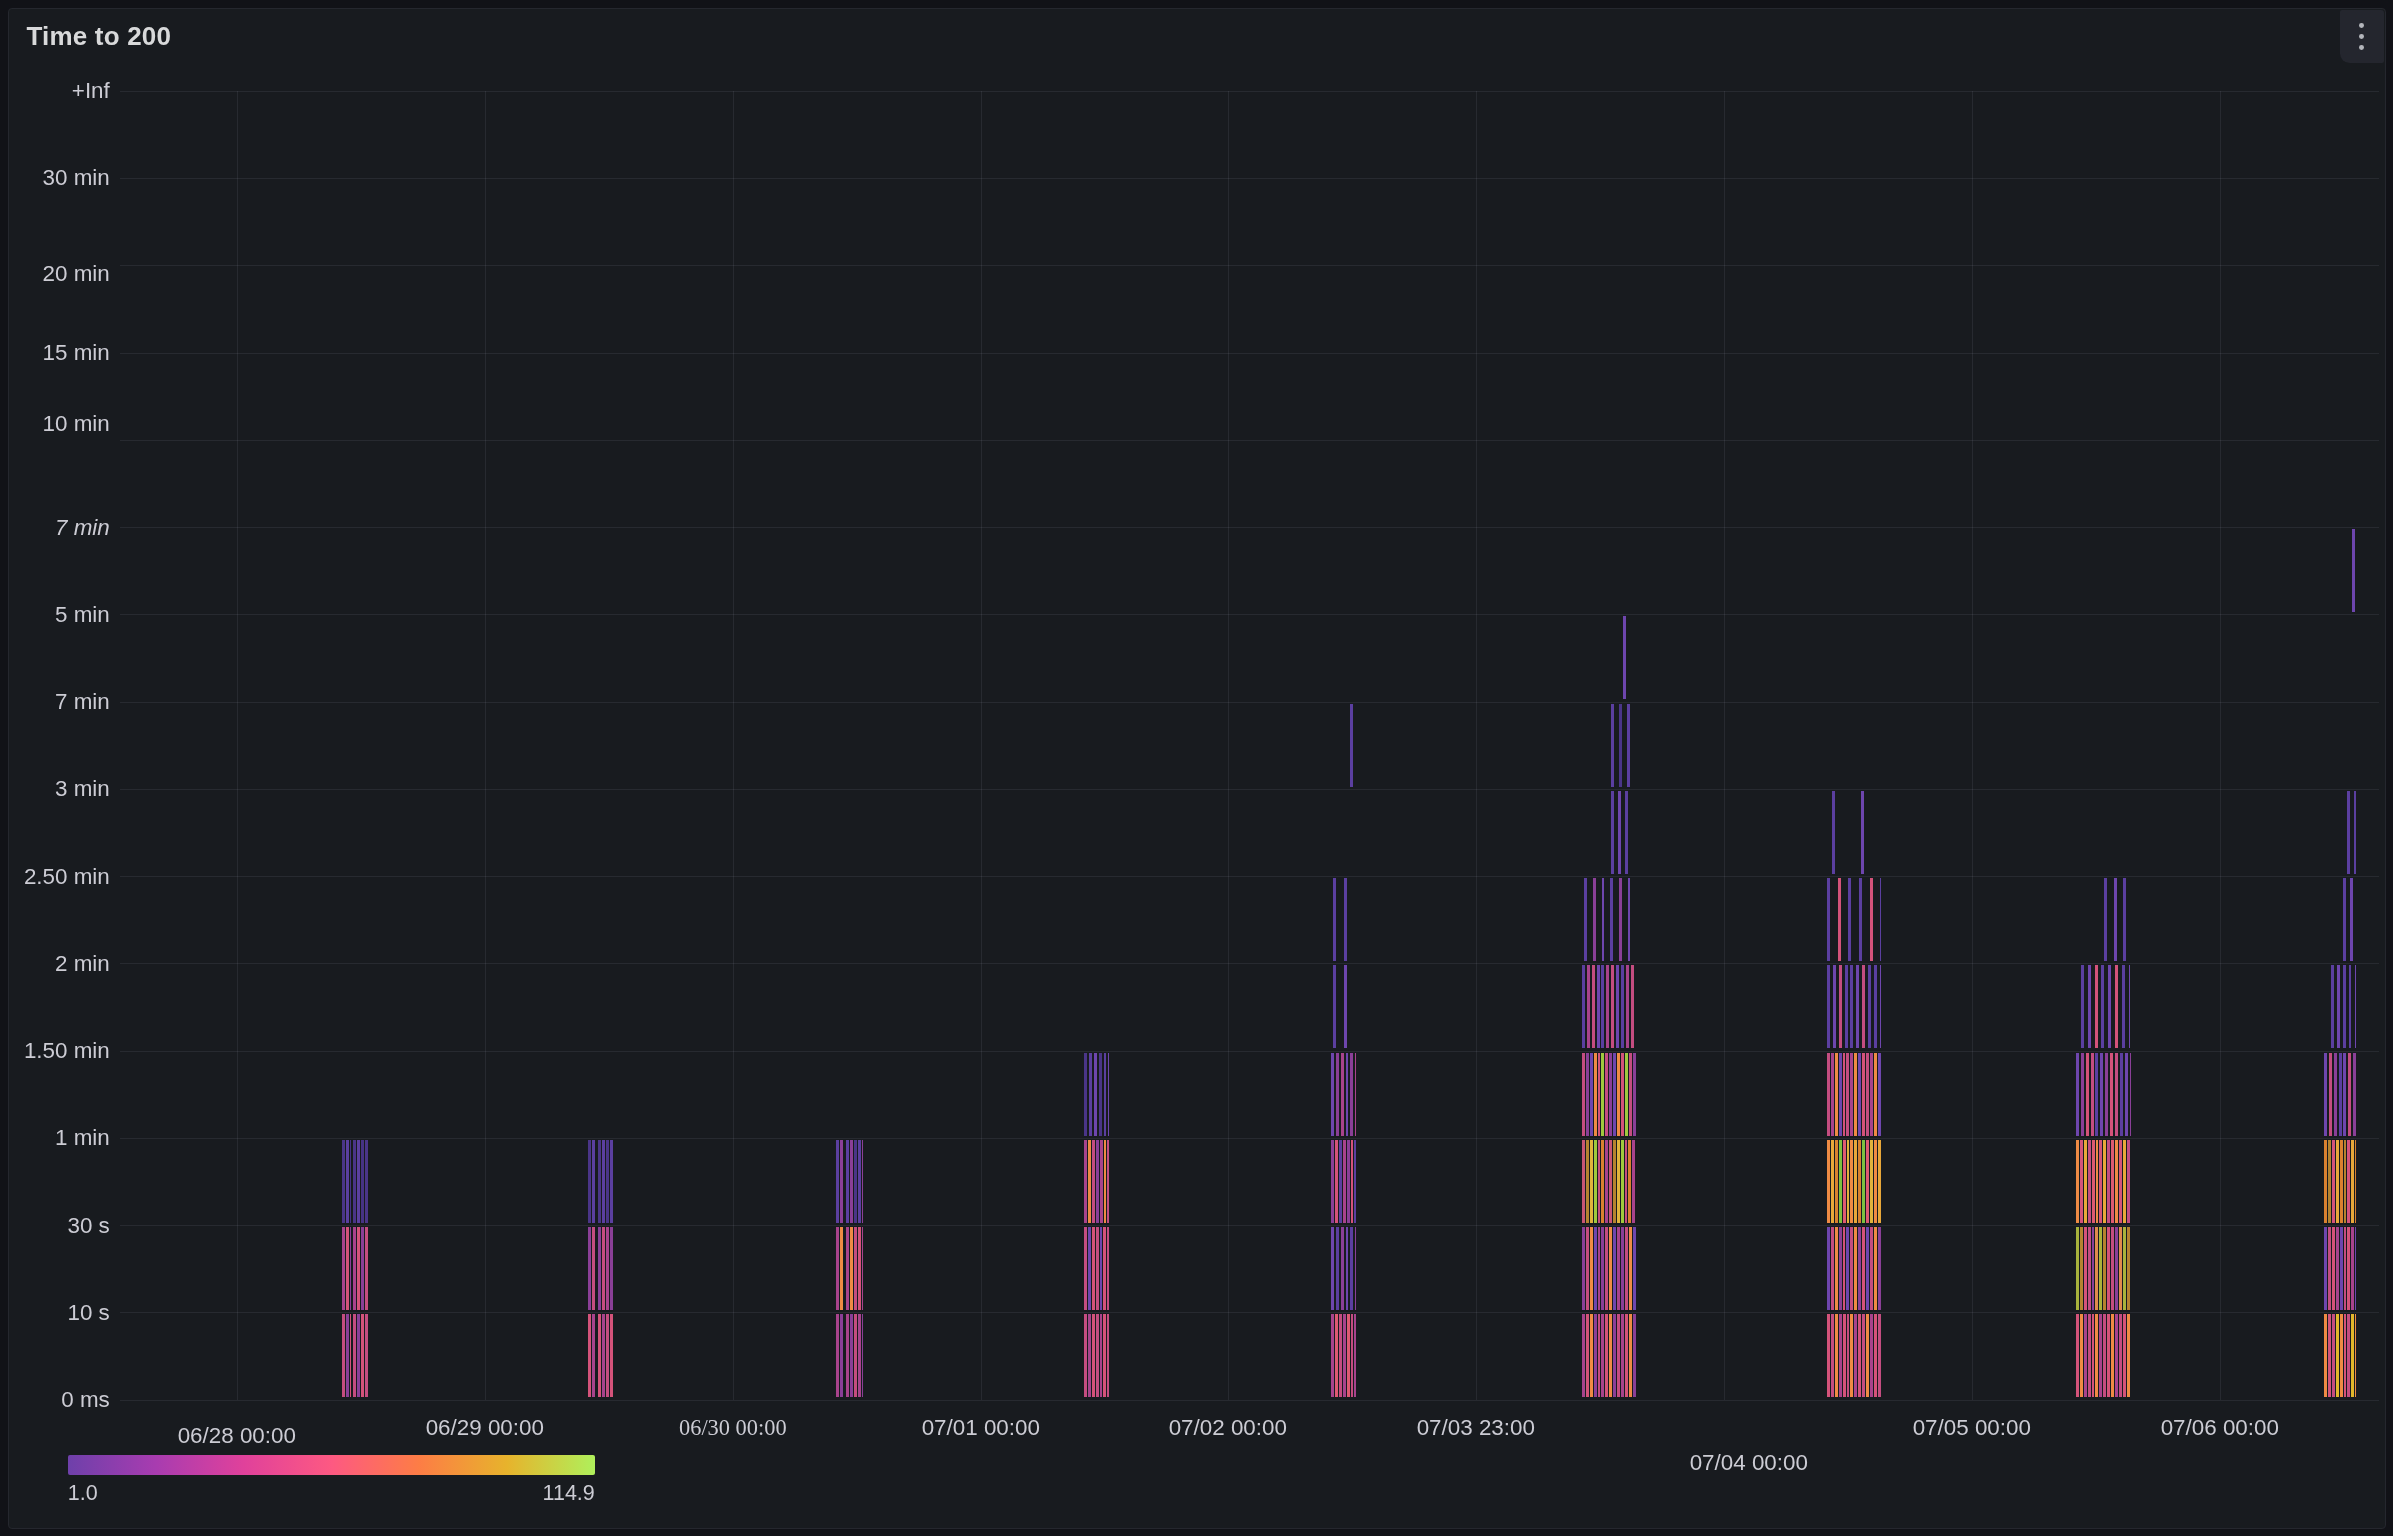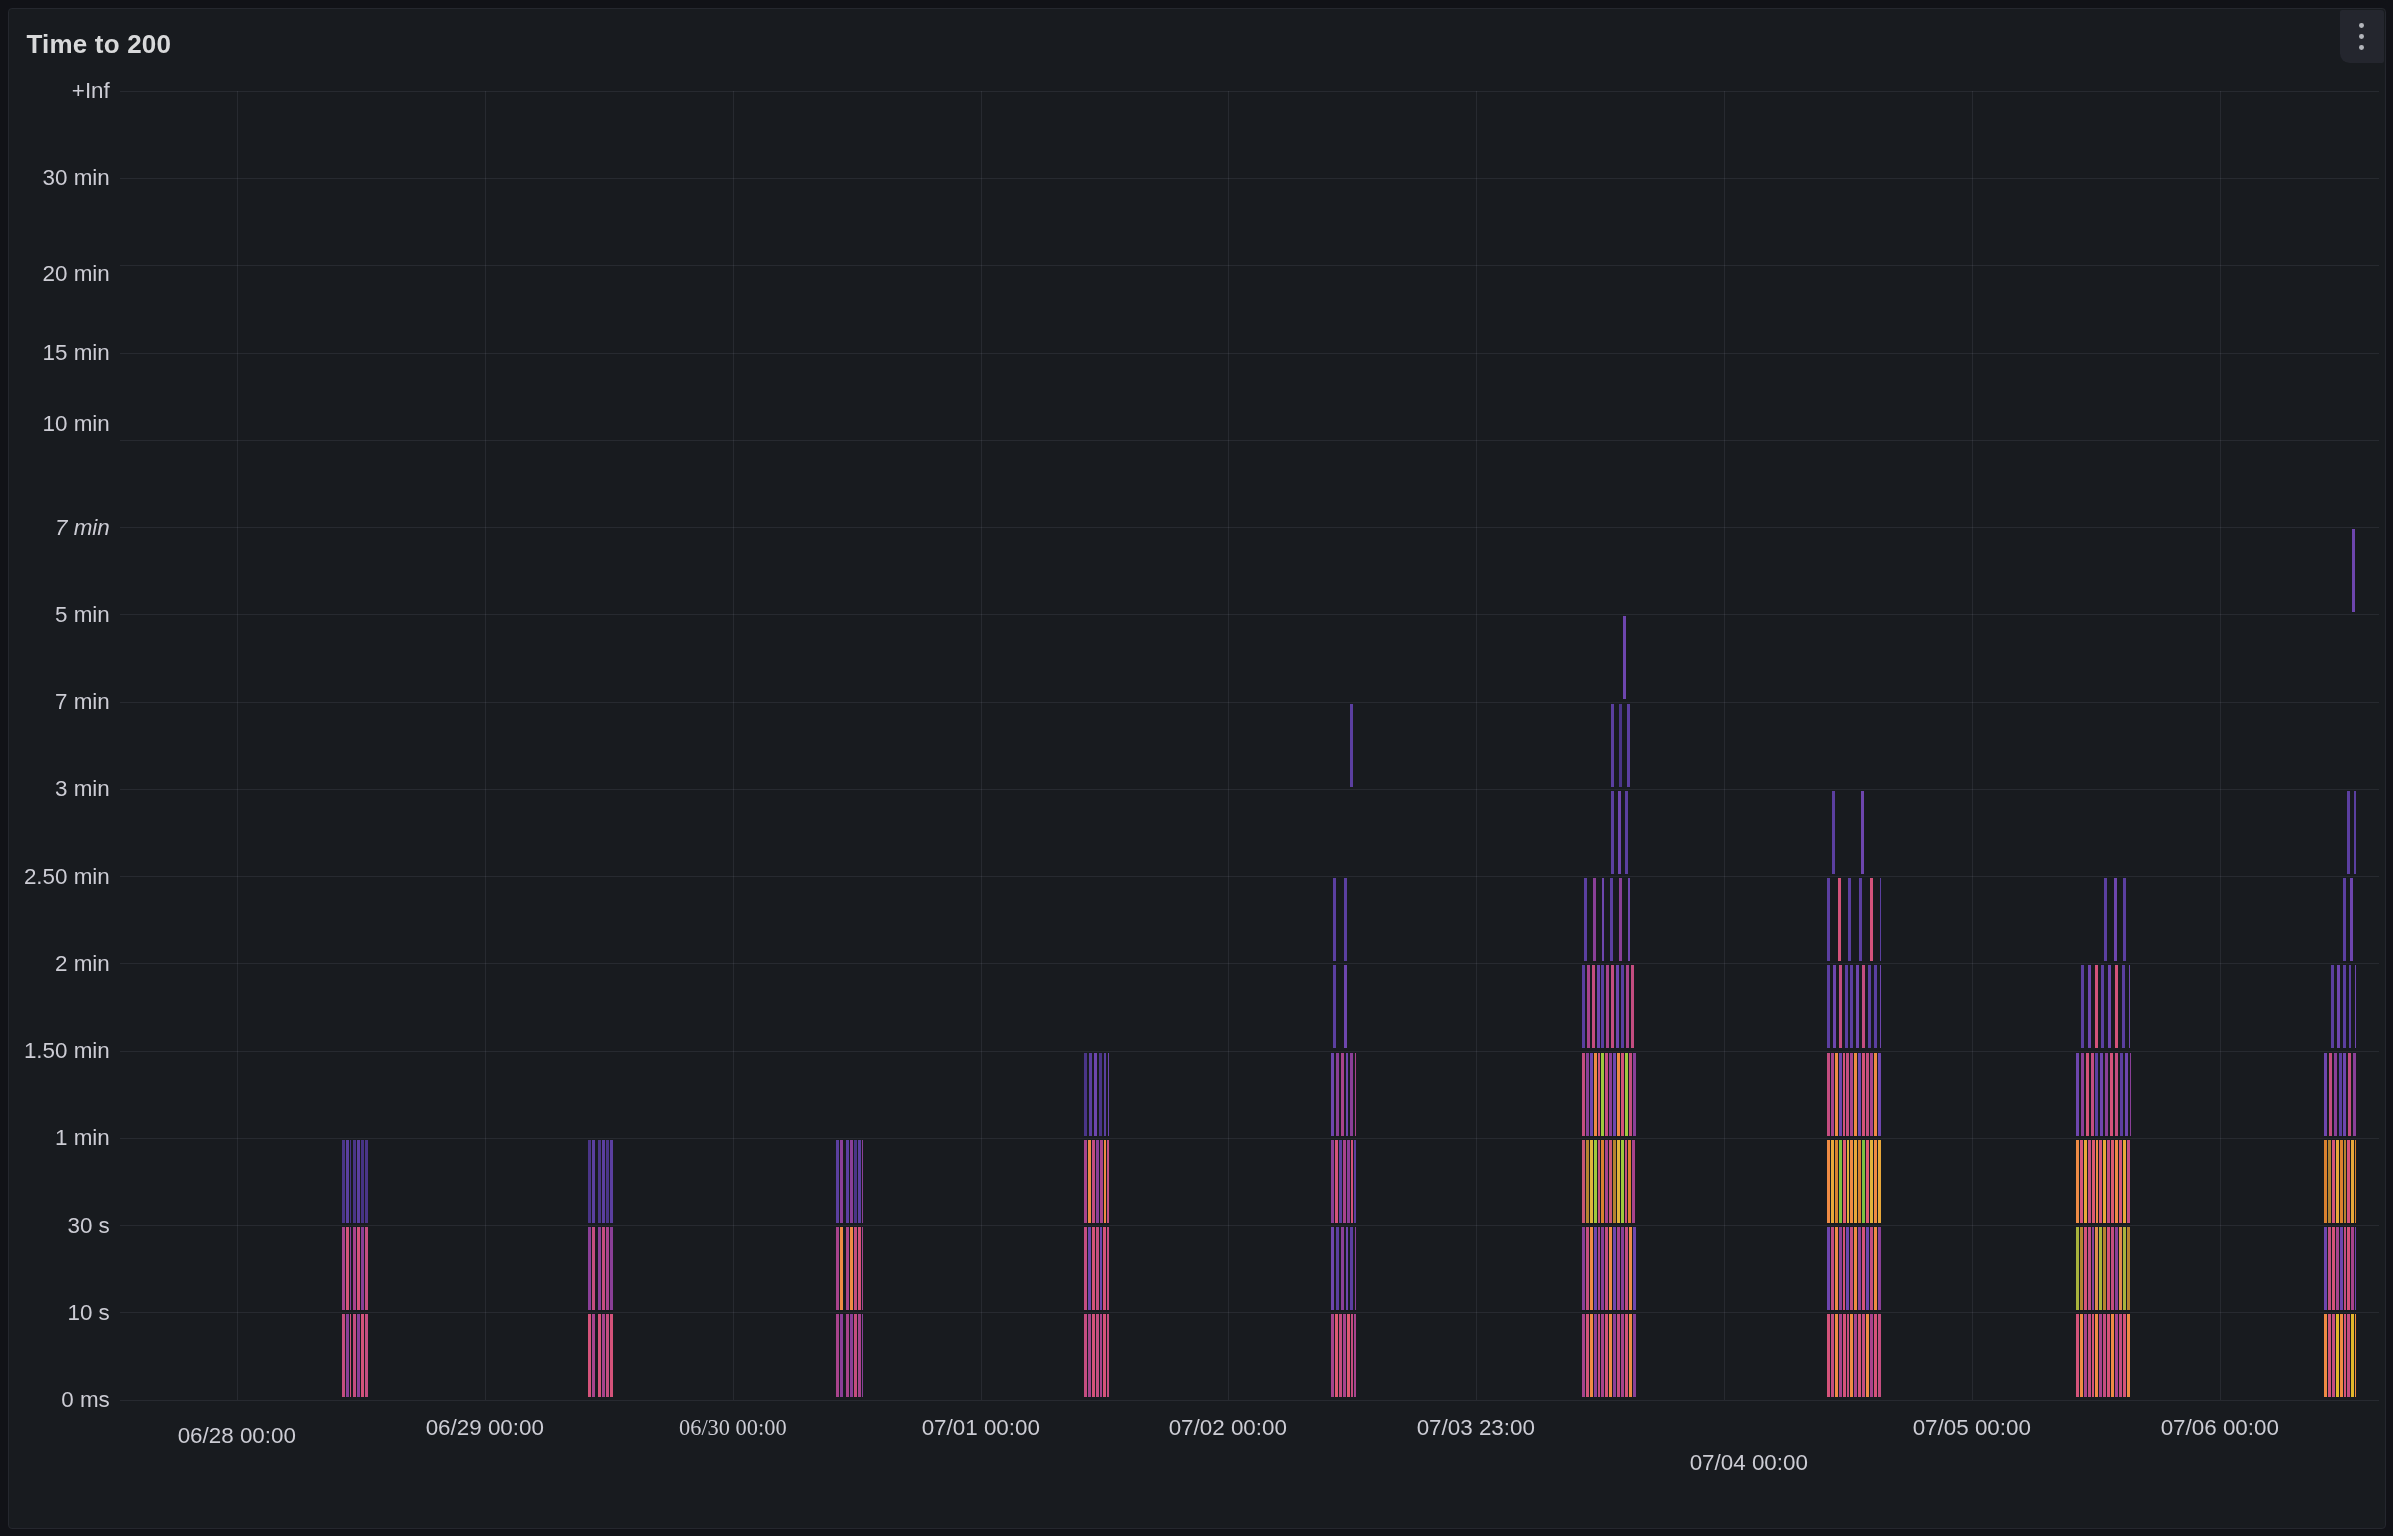--- a/index.html
+++ b/index.html
@@ -1,20 +1,20 @@
 <!DOCTYPE html>
 <html><head>
 <meta charset="utf-8">
 <style>
   html,body{margin:0;padding:0;background:#111217;width:2393px;height:1537px;overflow:hidden;
     font-family:"Liberation Sans",sans-serif;-webkit-font-smoothing:antialiased;}
   .panel{position:absolute;left:7.8px;top:7.8px;width:2376px;height:1519px;background:#181b1f;
     border:1px solid #25272e;border-radius:3.9px;}
   .panel-title{position:absolute;left:17.6px;top:12.7px;font-size:26px;font-weight:600;color:#d8d9da;
-    letter-spacing:0.2px;white-space:nowrap;margin-top:8px;}
+    letter-spacing:0.2px;white-space:nowrap;}
   .kebab-btn{position:absolute;top:1px;right:1px;width:44px;height:53px;background:#24262e;
     border-radius:2px 2.9px 2px 9.8px;display:flex;flex-direction:column;align-items:center;
     justify-content:center;gap:5.9px;cursor:pointer;}
   .kebab-btn .dot{width:4.9px;height:4.9px;border-radius:50%;background:#b4b6bc;}
   .plot{position:absolute;left:0;top:0;width:2376px;height:1519px;}
   .hgrid,.vgrid{position:absolute;background:rgba(204,204,220,0.09);}
   .hgrid{height:1px;}
   .vgrid{width:1px;}
   .y-label{position:absolute;left:0;width:101px;text-align:right;font-size:22.4px;color:#ccccd4;
     line-height:25px;white-space:nowrap;}
@@ -141,14 +141,19 @@
       <div class="cell" style="left: 2067px; top: 1305px; width: 55px; height: 83px; background-image: repeating-linear-gradient(90deg, rgb(212, 83, 122) 0px, rgb(212, 83, 122) 2.9px, rgba(0, 0, 0, 0) 2.9px, rgba(0, 0, 0, 0) 3.9px, rgb(239, 139, 68) 3.9px, rgb(239, 139, 68) 6.8px, rgba(0, 0, 0, 0) 6.8px, rgba(0, 0, 0, 0) 7.8px, rgb(168, 67, 140) 7.8px, rgb(168, 67, 140) 10.7px, rgba(0, 0, 0, 0) 10.7px, rgba(0, 0, 0, 0) 11.7px, rgb(196, 77, 128) 11.7px, rgb(196, 77, 128) 14.6px, rgba(0, 0, 0, 0) 14.6px, rgba(0, 0, 0, 0) 15.6px);"></div>
       <div class="cell" style="left: 2343px; top: 520px; width: 2.9px; height: 83px; background: rgb(110, 70, 174);"></div>
       <div class="cell" style="left: 2338px; top: 782px; width: 8.8px; height: 83px; background-image: repeating-linear-gradient(90deg, rgb(91, 63, 160) 0px, rgb(91, 63, 160) 2.9px, rgba(0, 0, 0, 0) 2.9px, rgba(0, 0, 0, 0) 6.8px);"></div>
       <div class="cell" style="left: 2334px; top: 869px; width: 13.7px; height: 83px; background-image: repeating-linear-gradient(90deg, rgb(91, 63, 160) 0px, rgb(91, 63, 160) 2.9px, rgba(0, 0, 0, 0) 2.9px, rgba(0, 0, 0, 0) 6.8px, rgb(110, 70, 174) 6.8px, rgb(110, 70, 174) 9.8px, rgba(0, 0, 0, 0) 9.8px, rgba(0, 0, 0, 0) 13.7px);"></div>
       <div class="cell" style="left: 2322px; top: 956px; width: 25px; height: 83px; background-image: repeating-linear-gradient(90deg, rgb(91, 63, 160) 0px, rgb(91, 63, 160) 2.9px, rgba(0, 0, 0, 0) 2.9px, rgba(0, 0, 0, 0) 5.9px, rgb(110, 70, 174) 5.9px, rgb(110, 70, 174) 8.8px, rgba(0, 0, 0, 0) 8.8px, rgba(0, 0, 0, 0) 11.7px, rgb(91, 63, 160) 11.7px, rgb(91, 63, 160) 14.6px, rgba(0, 0, 0, 0) 14.6px, rgba(0, 0, 0, 0) 17.6px);"></div>
       <div class="cell" style="left: 2315px; top: 1044px; width: 32px; height: 83px; background-image: repeating-linear-gradient(90deg, rgb(110, 70, 174) 0px, rgb(110, 70, 174) 2.9px, rgba(0, 0, 0, 0) 2.9px, rgba(0, 0, 0, 0) 4.9px, rgb(196, 77, 128) 4.9px, rgb(196, 77, 128) 7.8px, rgba(0, 0, 0, 0) 7.8px, rgba(0, 0, 0, 0) 9.8px, rgb(138, 63, 151) 9.8px, rgb(138, 63, 151) 12.7px, rgba(0, 0, 0, 0) 12.7px, rgba(0, 0, 0, 0) 14.6px, rgb(91, 63, 160) 14.6px, rgb(91, 63, 160) 17.6px, rgba(0, 0, 0, 0) 17.6px, rgba(0, 0, 0, 0) 19.5px);"></div>
       <div class="cell" style="left: 2315px; top: 1131px; width: 32px; height: 83px; background-image: repeating-linear-gradient(90deg, rgb(217, 129, 47) 0px, rgb(217, 129, 47) 2.9px, rgba(0, 0, 0, 0) 2.9px, rgba(0, 0, 0, 0) 3.9px, rgb(181, 131, 47) 3.9px, rgb(181, 131, 47) 6.8px, rgba(0, 0, 0, 0) 6.8px, rgba(0, 0, 0, 0) 7.8px, rgb(212, 83, 122) 7.8px, rgb(212, 83, 122) 10.7px, rgba(0, 0, 0, 0) 10.7px, rgba(0, 0, 0, 0) 11.7px, rgb(232, 168, 58) 11.7px, rgb(232, 168, 58) 14.6px, rgba(0, 0, 0, 0) 14.6px, rgba(0, 0, 0, 0) 15.6px);"></div>
       <div class="cell" style="left: 2315px; top: 1218px; width: 32px; height: 83px; background-image: repeating-linear-gradient(90deg, rgb(110, 70, 174) 0px, rgb(110, 70, 174) 2.9px, rgba(0, 0, 0, 0) 2.9px, rgba(0, 0, 0, 0) 3.9px, rgb(196, 77, 128) 3.9px, rgb(196, 77, 128) 6.8px, rgba(0, 0, 0, 0) 6.8px, rgba(0, 0, 0, 0) 7.8px, rgb(212, 83, 122) 7.8px, rgb(212, 83, 122) 10.7px, rgba(0, 0, 0, 0) 10.7px, rgba(0, 0, 0, 0) 11.7px, rgb(168, 67, 140) 11.7px, rgb(168, 67, 140) 14.6px, rgba(0, 0, 0, 0) 14.6px, rgba(0, 0, 0, 0) 15.6px);"></div>
       <div class="cell" style="left: 2315px; top: 1305px; width: 32px; height: 83px; background-image: repeating-linear-gradient(90deg, rgb(239, 139, 68) 0px, rgb(239, 139, 68) 2.9px, rgba(0, 0, 0, 0) 2.9px, rgba(0, 0, 0, 0) 3.9px, rgb(212, 83, 122) 3.9px, rgb(212, 83, 122) 6.8px, rgba(0, 0, 0, 0) 6.8px, rgba(0, 0, 0, 0) 7.8px, rgb(196, 77, 128) 7.8px, rgb(196, 77, 128) 10.7px, rgba(0, 0, 0, 0) 10.7px, rgba(0, 0, 0, 0) 11.7px, rgb(226, 183, 43) 11.7px, rgb(226, 183, 43) 14.6px, rgba(0, 0, 0, 0) 14.6px, rgba(0, 0, 0, 0) 15.6px);"></div>
     </div>
+  <div class="legend">
+    <div class="legend-bar" id="legend-bar" style="background: linear-gradient(90deg, rgb(110, 64, 170), rgb(168, 60, 176), rgb(224, 65, 155), rgb(253, 89, 130), rgb(253, 125, 69), rgb(231, 179, 44), rgb(175, 240, 91));"></div>
+    <div class="legend-min">1.0</div>
+    <div class="legend-max">114.9</div>
+  </div>
 </div>
 
 
 </body></html>

